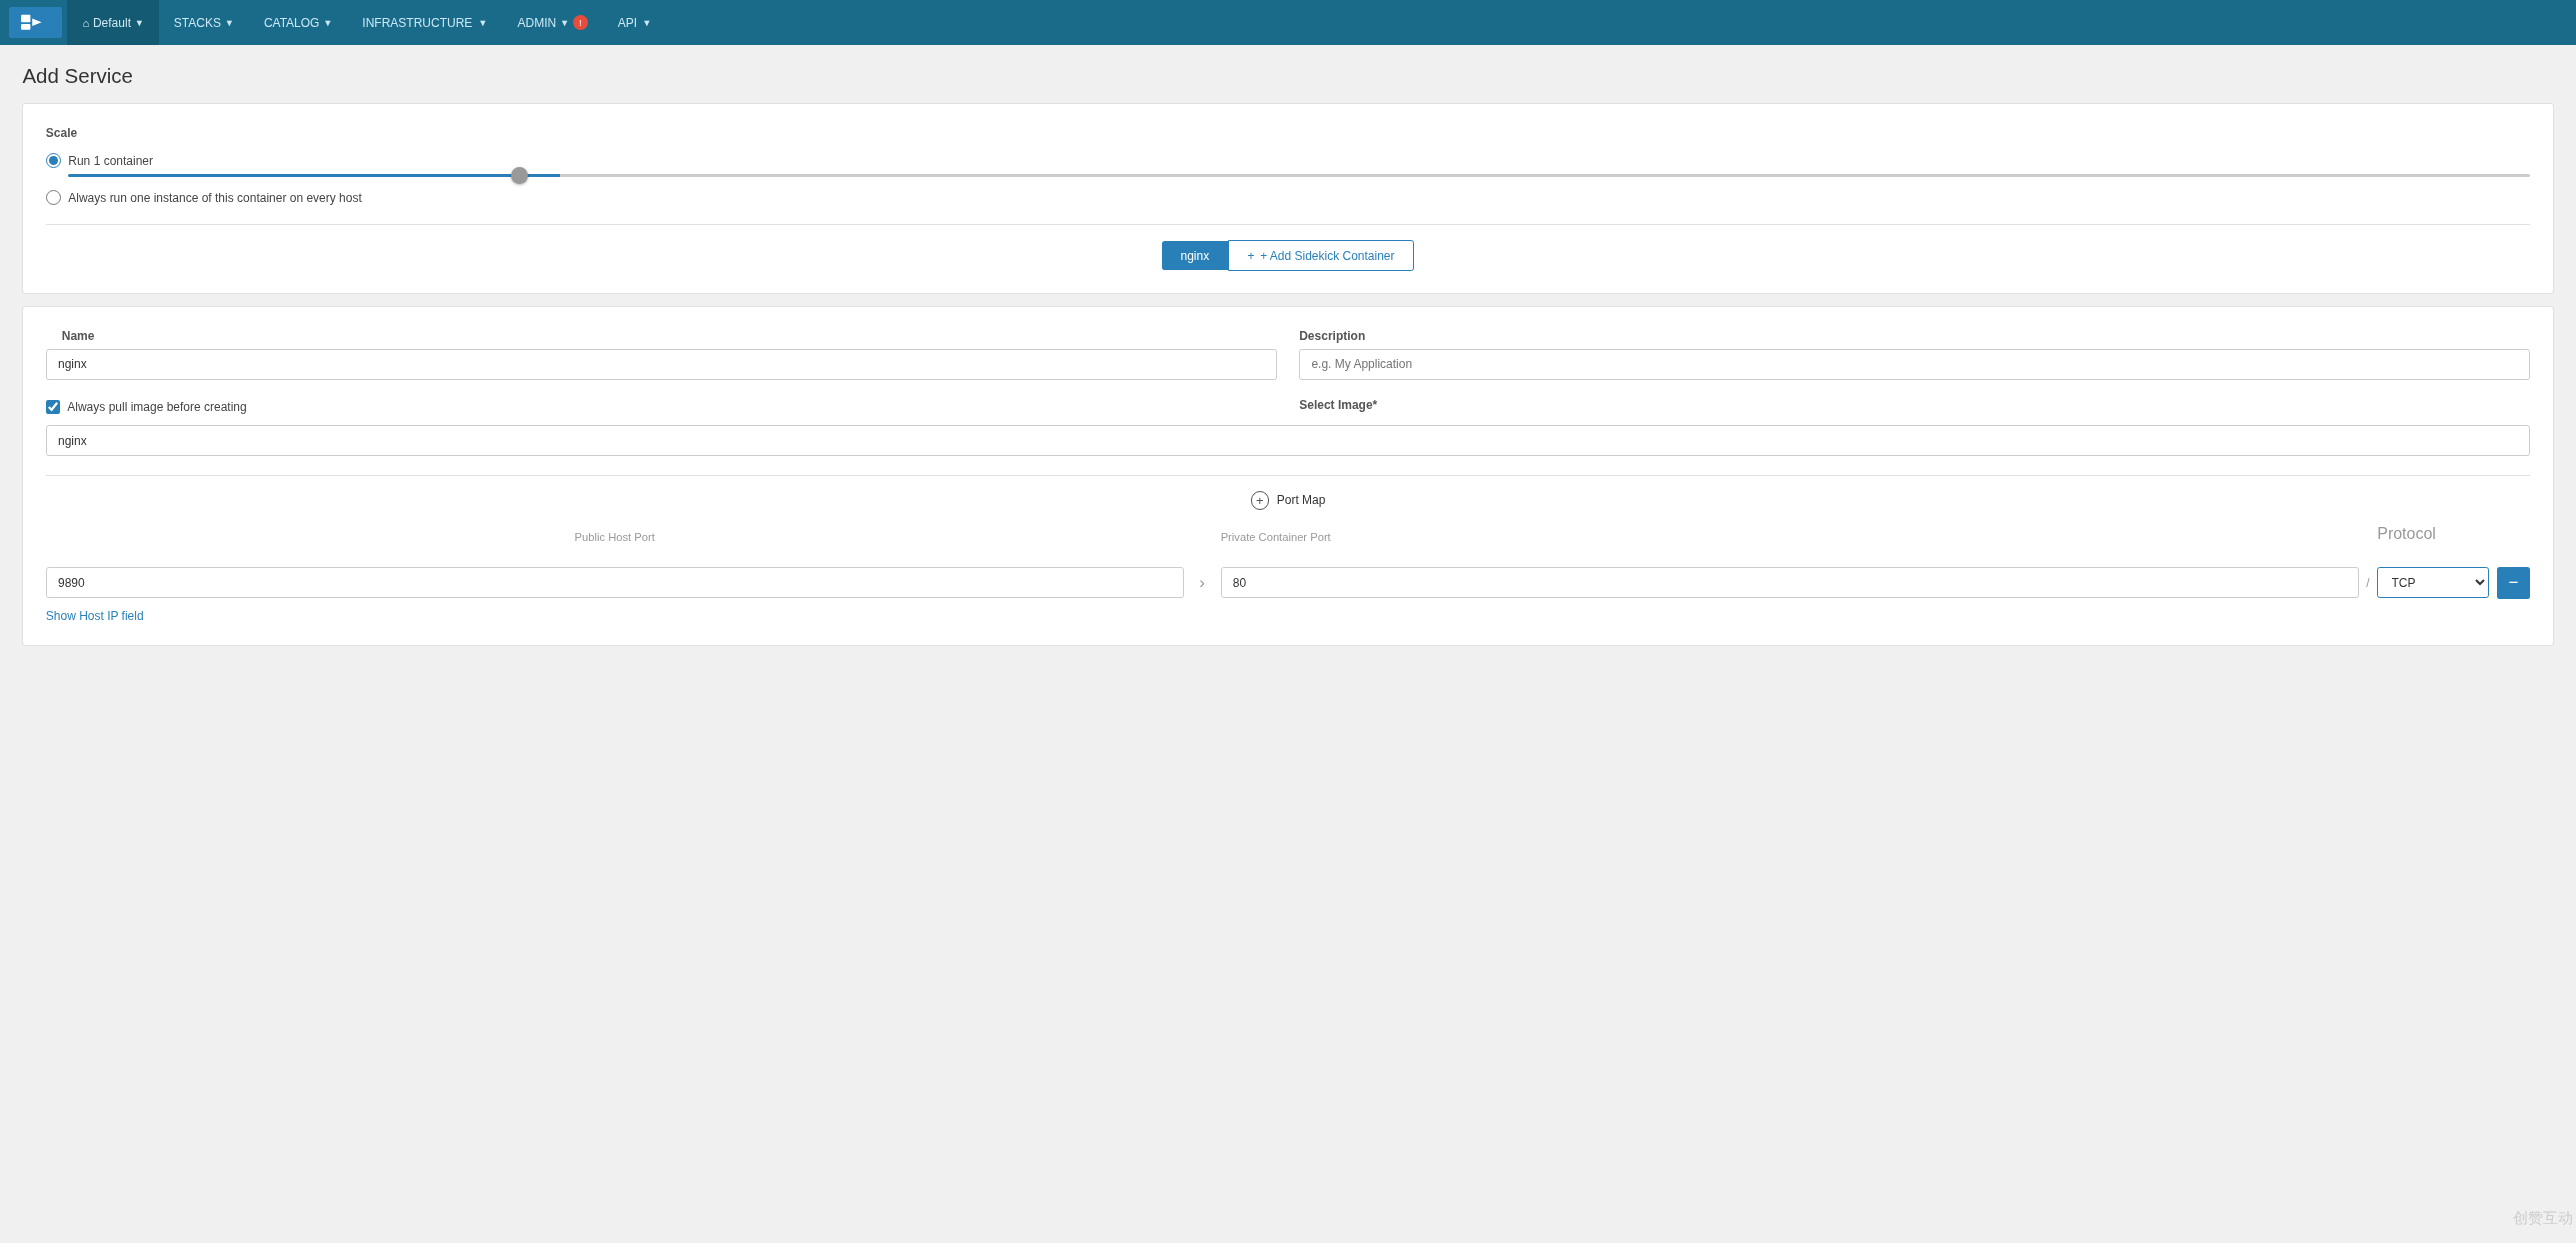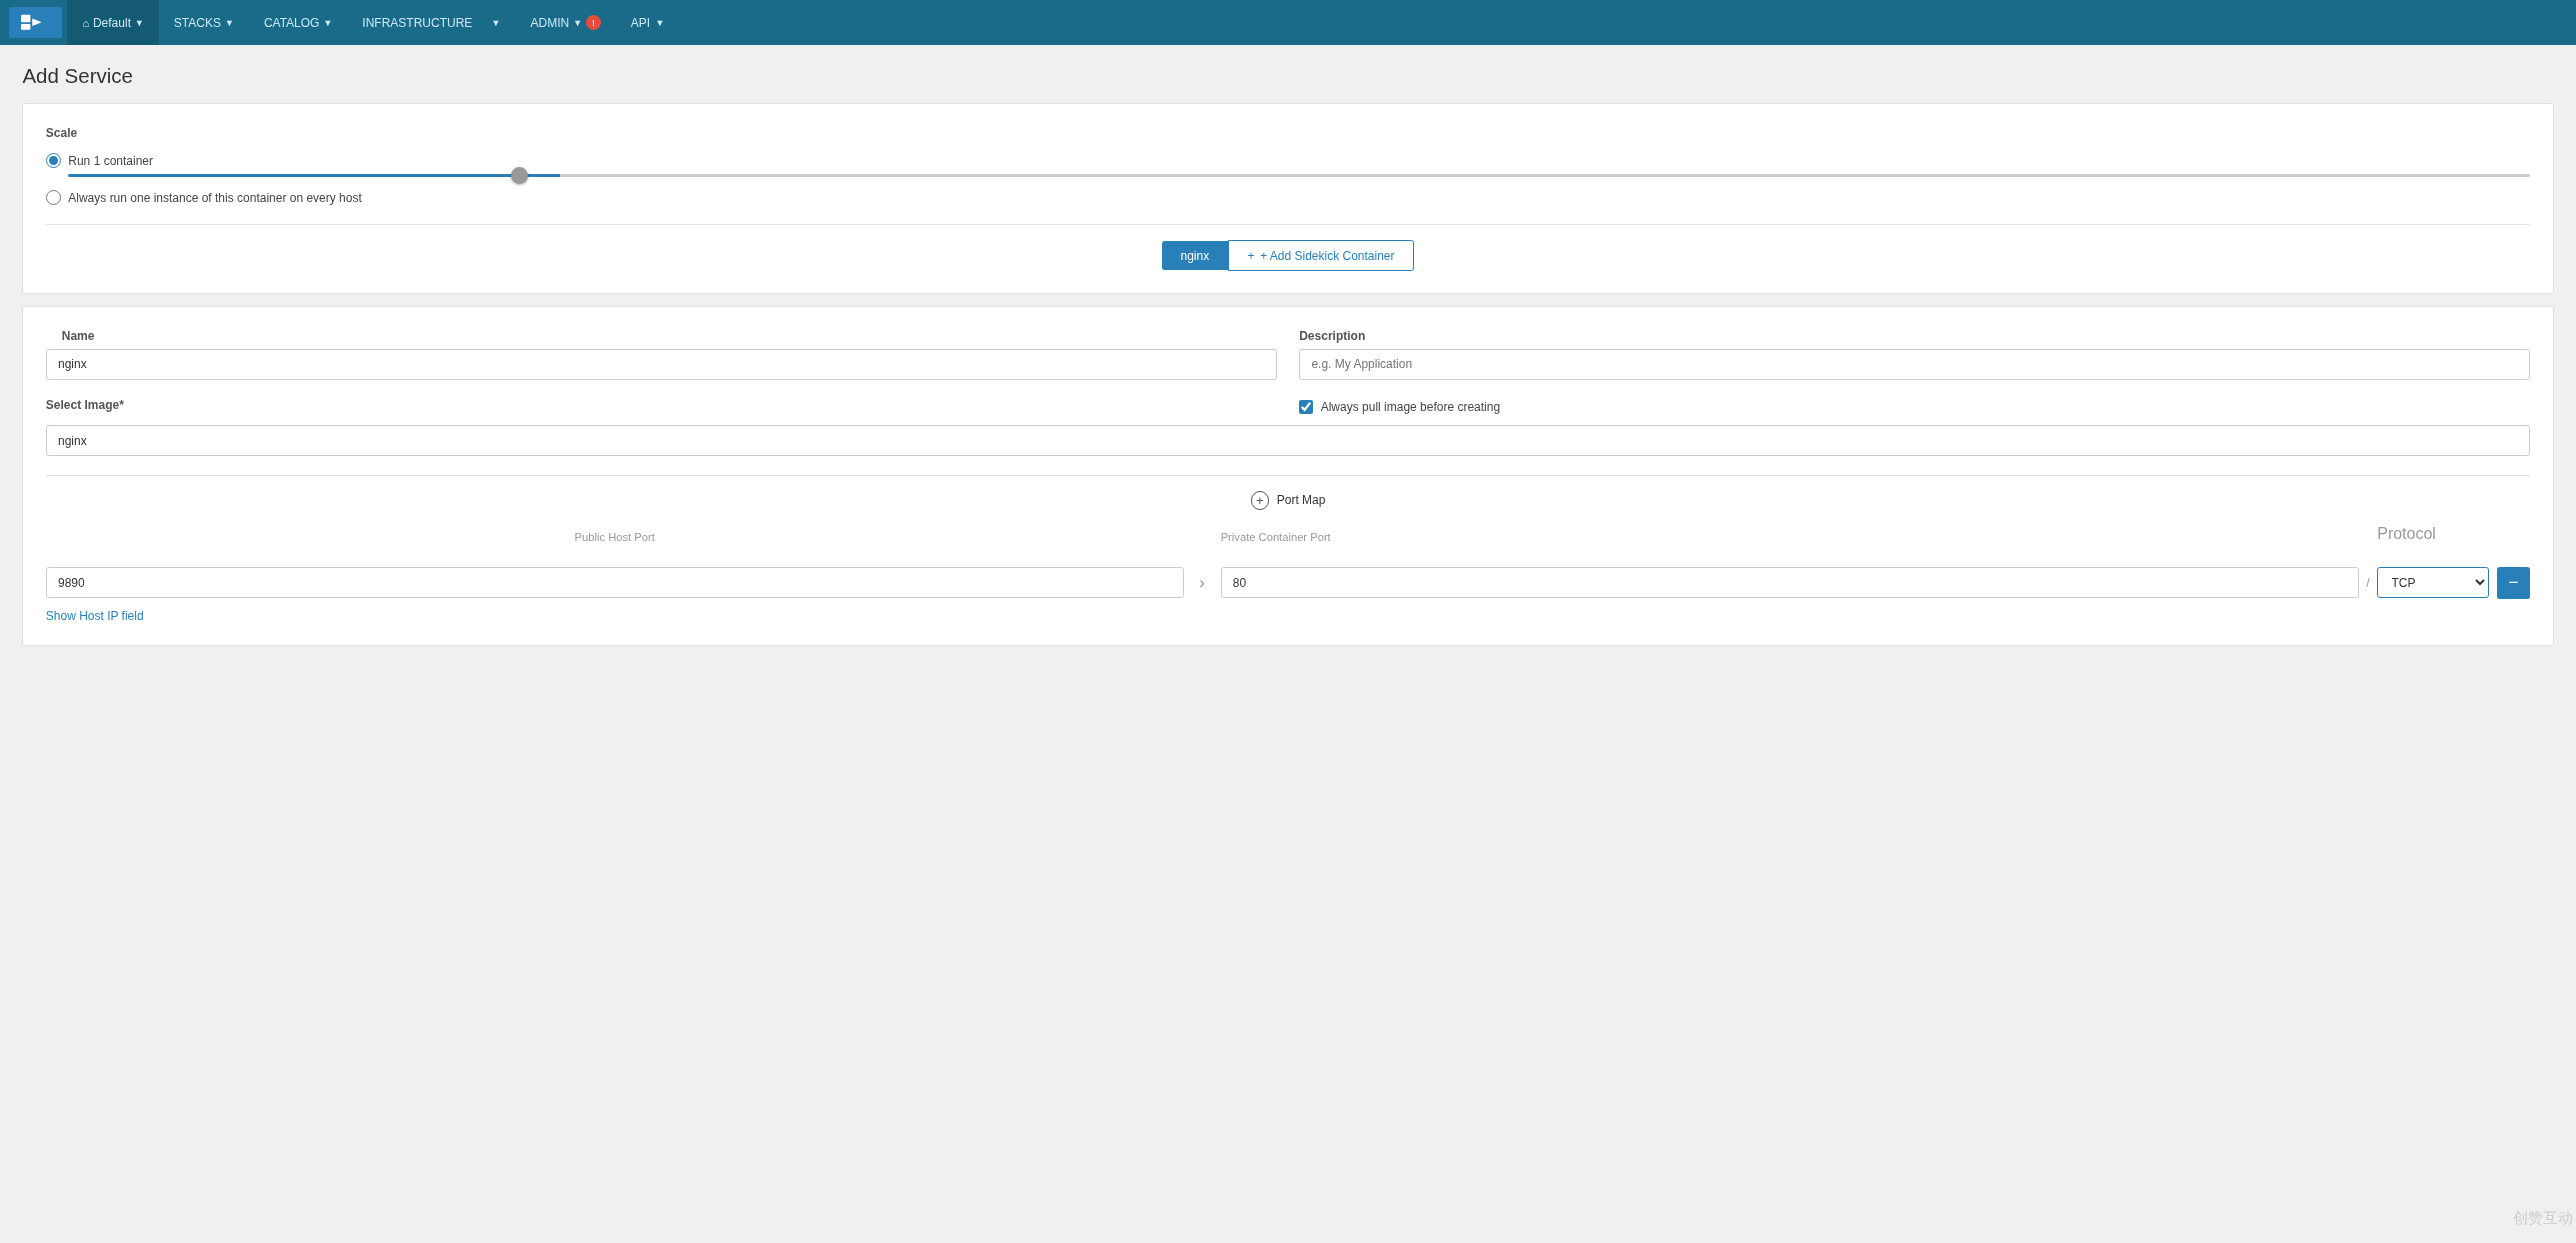--- a/index.html
+++ b/index.html
@@ -91,21 +91,21 @@
     <span data-name="chevron-icon" style="font-size:9.3px;">▼</span>
   </div>
   <div data-name="nav-item-stacks" style="color:#cce8f4;padding:0 15px;height:45px;display:flex;align-items:center;gap:3.7px;font-size:12px;cursor:pointer;">
     <span>STACKS</span>
     <span data-name="chevron-icon" style="font-size:9.3px;">▼</span>
   </div>
   <div data-name="nav-item-catalog" style="color:#cce8f4;padding:0 15px;height:45px;display:flex;align-items:center;gap:3.7px;font-size:12px;cursor:pointer;">
     <span>CATALOG</span>
     <span data-name="chevron-icon" style="font-size:9.3px;">▼</span>
   </div>
-  <div data-name="nav-item-infrastructure" style="color:#cce8f4;padding:0 15px;height:39px;display:flex;align-items:center;gap:19px;font-size:12px;cursor:pointer;">
+  <div data-name="nav-item-infrastructure" style="color:#cce8f4;padding:0 15px;height:39px;display:flex;align-items:center;gap:6px;font-size:12px;cursor:pointer;">
     <span>INFRASTRUCTURE</span>
     <span data-name="chevron-icon" style="font-size:9.3px;">▼</span>
   </div>
   <div data-name="nav-item-admin" style="color:#cce8f4;padding:0 15px;height:45px;display:flex;align-items:center;gap:3.7px;font-size:12px;cursor:pointer;">
     <span>ADMIN</span>
     <span data-name="chevron-icon" style="font-size:9.3px;">▼</span>
     <span data-name="admin-badge" style="background:#e74c3c;color:white;border-radius:50%;width:15px;height:15px;font-size:9.3px;display:flex;align-items:center;justify-content:center;">!</span>
   </div>
   <div data-name="nav-item-api" style="color:#cce8f4;padding:0 15px;height:45px;display:flex;align-items:center;gap:5px;font-size:12px;cursor:pointer;">
     <span>API</span>
@@ -154,29 +154,29 @@
         <input type="text" style="border: 0.9px solid rgb(204, 204, 204); border-radius: 2.8px; padding: 7.5px 11.2px; font-size: 12px; color: rgb(51, 51, 51); width: 100%; outline: none;" data-name="name-input" value="nginx">
       </div>
       <div style="flex:1;">
         <div style="font-size:12px;font-weight:600;color:#555;margin-bottom:5.6px;" data-name="description-label">Description</div>
         <input type="text" placeholder="e.g. My Application" style="border: 0.9px solid rgb(204, 204, 204); border-radius: 2.8px; padding: 7.5px 11.2px; font-size: 12px; color: rgb(51, 51, 51); width: 100%; outline: none;" data-name="description-input">
       </div>
     </div>
 
     
     <div style="display:flex;align-items:flex-start;gap:22.4px;margin-bottom:7.5px;">
-      <div style="flex:1;">
-        <div style="font-size:12px;font-weight:600;color:#555;margin-bottom:5.6px;" data-name="image-label">Select Image*</div>
-      </div>
       <div style="flex:1;display:flex;align-items:center;gap:7.5px;padding-top:1.9px;">
         <label style="display:flex;align-items:center;gap:7.5px;font-size:12px;color:#444;cursor:pointer;" data-name="always-pull-checkbox-label">
           <input type="checkbox" checked="" style="accent-color: rgb(41, 128, 185); width: 14px; height: 14px;" data-name="always-pull-checkbox">
           <span data-name="always-pull-text">Always pull image before creating</span>
         </label>
       </div>
+      <div style="flex:1;">
+        <div style="font-size:12px;font-weight:600;color:#555;margin-bottom:5.6px;" data-name="image-label">Select Image*</div>
+      </div>
     </div>
     <div style="margin-bottom:18.7px;">
       <input type="text" style="border: 0.9px solid rgb(204, 204, 204); border-radius: 2.8px; padding: 7.5px 11.2px; font-size: 12px; color: rgb(51, 51, 51); width: 100%; outline: none;" data-name="image-input" value="nginx">
     </div>
 
     
     <div style="border-top:0.9px solid #e0e0e0;padding-top:15px;margin-bottom:15px;display:flex;align-items:center;justify-content:center;gap:7.5px;cursor:pointer;" data-name="port-map-header">
       <div style="width:18.7px;height:18.7px;border:1.4px solid #555;border-radius:50%;display:flex;align-items:center;justify-content:center;font-size:13px;color:#555;font-weight:300;" data-name="port-map-plus-icon">+</div>
       <span style="font-size:12px;color:#333;font-weight:500;" data-name="port-map-label">Port Map</span>
     </div>

